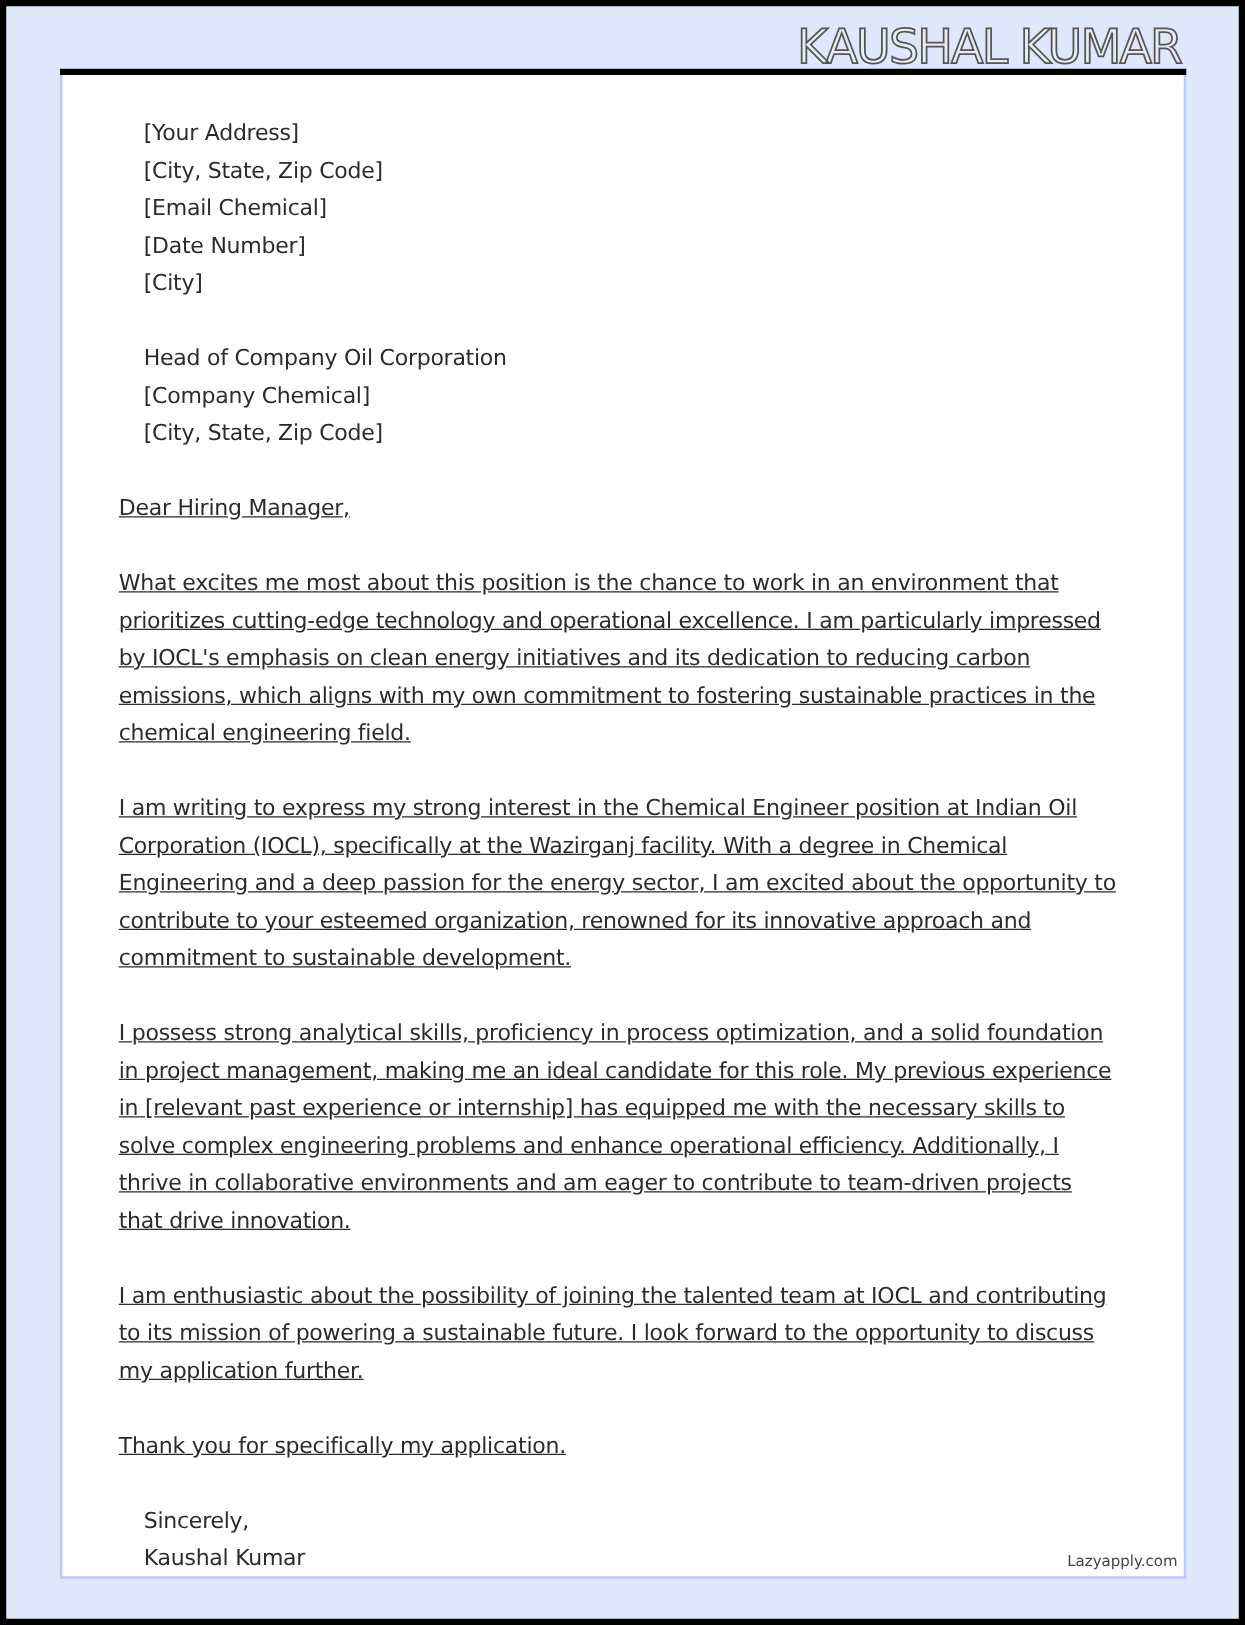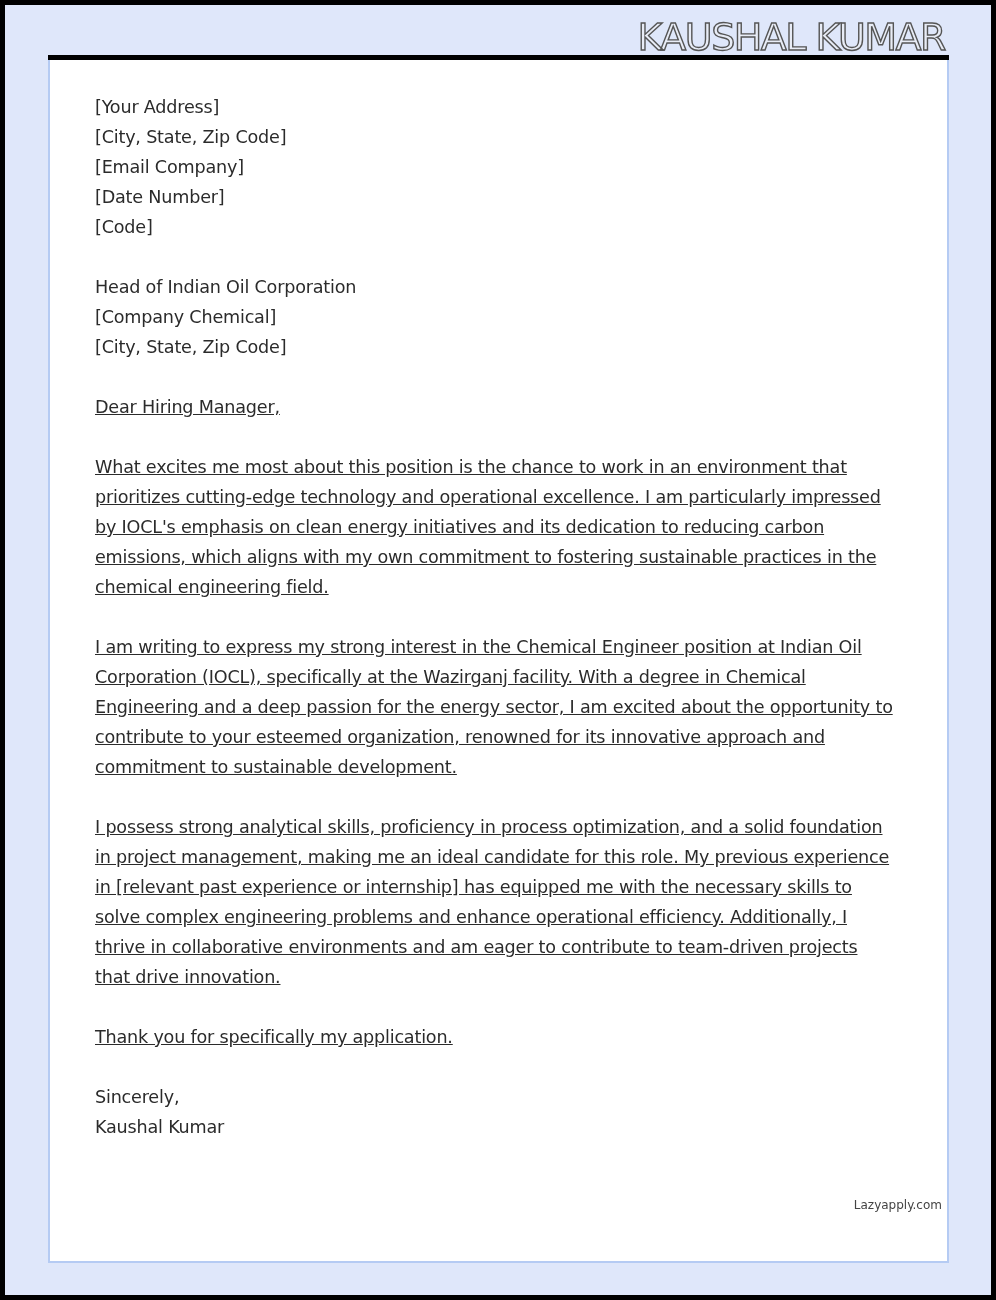--- a/index.html
+++ b/index.html
@@ -67,63 +67,65 @@
       line-height: 30px;
       color: #2b2b2b;
       letter-spacing: -0.2px;
     }
     .content .block {
       margin: 0 0 30px 0;
     }
     .content .line {
       display: block;
       white-space: nowrap;
+      margin-left: 20px;
     }
     .content p {
       margin: 0 0 30px 0;
       text-decoration: underline;
     }
     .watermark {
       position: absolute;
       right: 54px;
-      top: 1198px;
+      top: 1242px;
       font-family: "DejaVu Sans", sans-serif;
       font-size: 12px;
       color: #444;
     }
   </style>
 </head>
 <body>
 
 <div class="frame">
   <h1 class="title">KAUSHAL KUMAR</h1>
   <div class="card"></div>
   <div class="card-topbar"></div>
 </div>
 
 <div class="content">
   <div class="block">
     <span class="line">[Your Address]</span>
     <span class="line">[City, State, Zip Code]</span>
-    <span class="line">[Email Company]</span>
+    <span class="line">[Email Chemical]</span>
     <span class="line">[Date Number]</span>
-    <span class="line">[Code]</span>
+    <span class="line">[City]</span>
   </div>
 
   <div class="block">
-    <span class="line">Head of Indian Oil Corporation</span>
+    <span class="line">Head of Company Oil Corporation</span>
     <span class="line">[Company Chemical]</span>
     <span class="line">[City, State, Zip Code]</span>
   </div>
 
   <p>Dear Hiring Manager,</p>
 
   <p>What excites me most about this position is the chance to work in an environment that prioritizes cutting-edge technology and operational excellence. I am particularly impressed by IOCL's emphasis on clean energy initiatives and its dedication to reducing carbon emissions, which aligns with my own commitment to fostering sustainable practices in the chemical engineering field.</p>
   <p>I am writing to express my strong interest in the Chemical Engineer position at Indian Oil Corporation (IOCL), specifically at the Wazirganj facility. With a degree in Chemical Engineering and a deep passion for the energy sector, I am excited about the opportunity to contribute to your esteemed organization, renowned for its innovative approach and commitment to sustainable development.</p>
   <p>I possess strong analytical skills, proficiency in process optimization, and a solid foundation in project management, making me an ideal candidate for this role. My previous experience in [relevant past experience or internship] has equipped me with the necessary skills to solve complex engineering problems and enhance operational efficiency. Additionally, I thrive in collaborative environments and am eager to contribute to team-driven projects that drive innovation.</p>
+  <p>I am enthusiastic about the possibility of joining the talented team at IOCL and contributing to its mission of powering a sustainable future. I look forward to the opportunity to discuss my application further.</p>
   <p>Thank you for specifically my application.</p>
 
   <div class="block">
     <span class="line">Sincerely,</span>
     <span class="line">Kaushal Kumar</span>
   </div>
 </div>
 
 <div class="watermark">Lazyapply.com</div>
 

